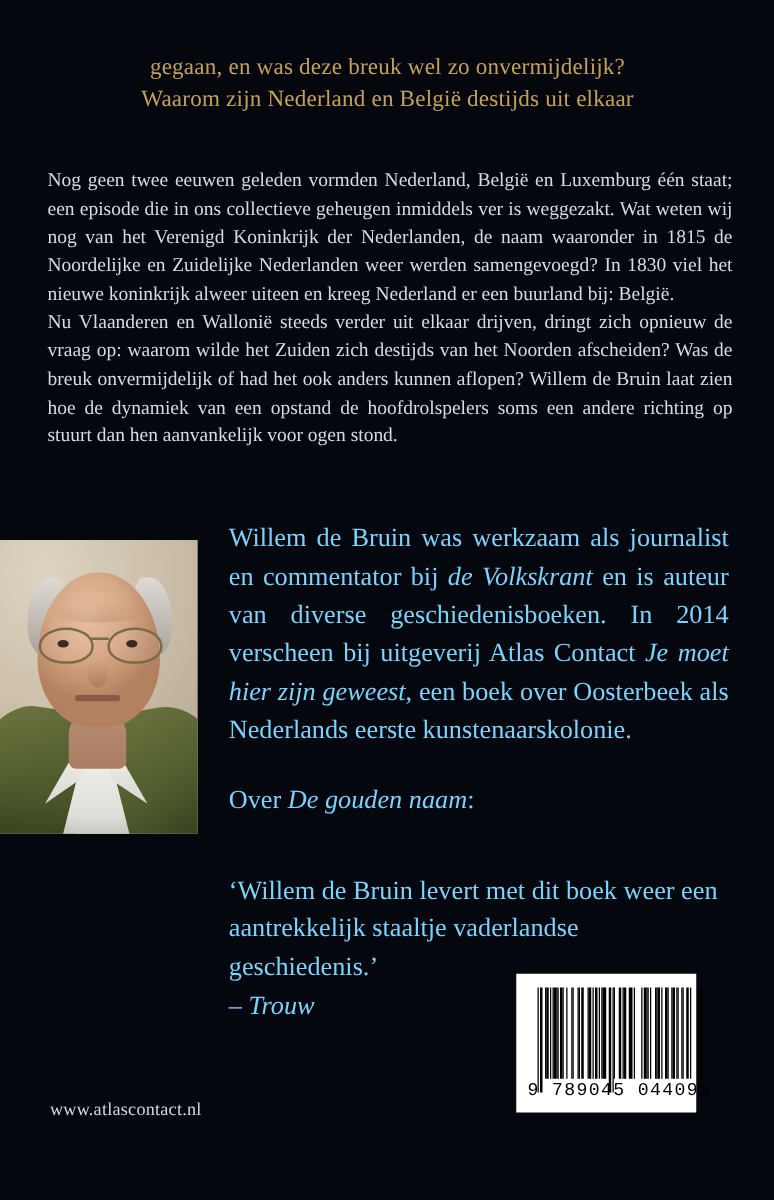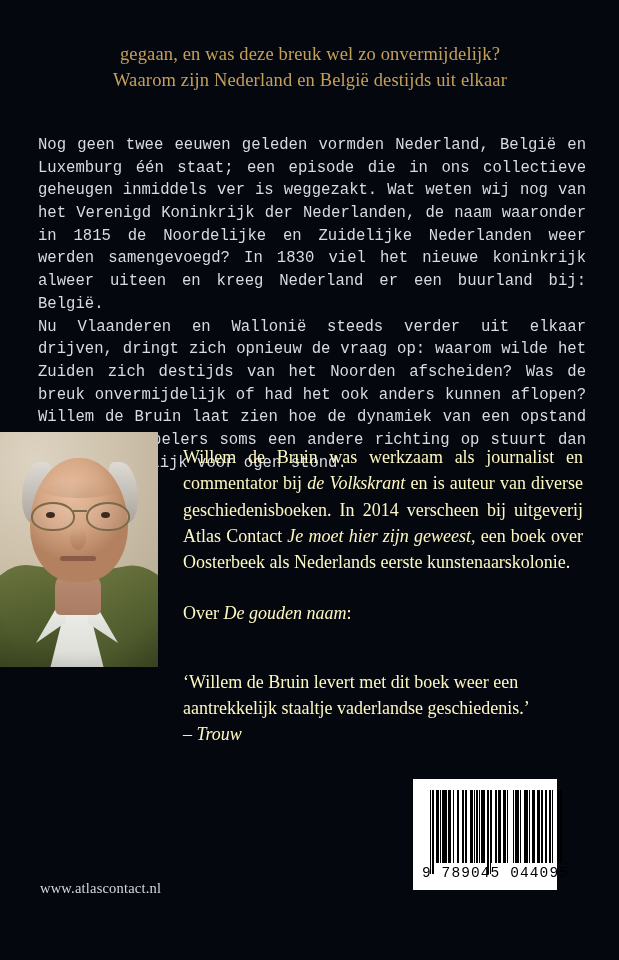--- a/index.html
+++ b/index.html
@@ -35,21 +35,21 @@
   #blurb {
     position: absolute;
     left: 38px;
     top: 134px;
     width: 548px;
     color: #d9dbe0;
     font-size: 15.6px;
     line-height: 1.455;
     text-align: justify;
   }
-  #blurb p { margin: 0; font-family: Liberation Mono, monospace; }
+  #blurb p { margin: 0; }
   #blurb p + p { margin-top: 0px; }
 
   
   #author-photo {
     position: absolute;
     left: 0px;
     top: 432px;
     width: 158px;
     height: 235px;
     overflow: hidden;
@@ -147,24 +147,24 @@
   }
   .ph-vignette {
     position: absolute; inset: 0;
     background: radial-gradient(120% 100% at 50% 40%, rgba(0,0,0,0) 55%, rgba(0,0,0,0.30) 100%);
   }
 
   
   #right-col {
     position: absolute;
     left: 183px;
-    top: 444px;
+    top: 415px;
     width: 400px;
-    color: #fef9c3;
-    font-size: 18px;
+    color: #7dd3fc;
+    font-size: 21px;
     line-height: 1.46;
     text-align: justify;
   }
   #right-col .block { margin: 0; }
   #right-col .gap-lg { height: 25px; }
   #right-col .gap-md { height: 21px; }
   .nowrap-left { text-align: left; }
 
   
   #barcode-box {

